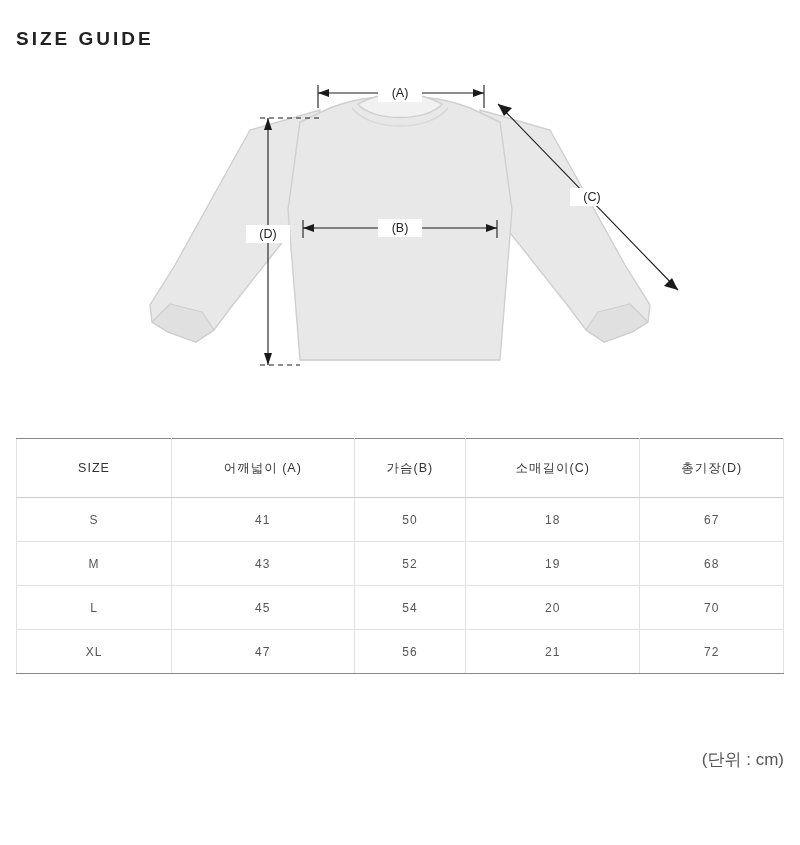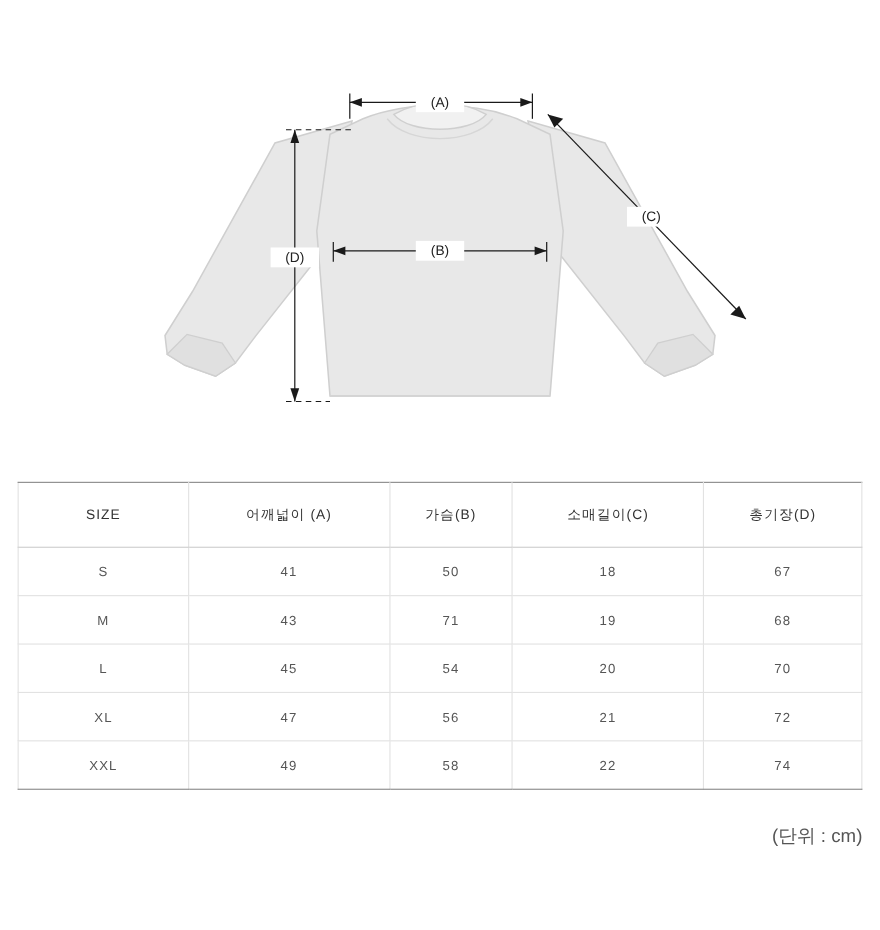--- a/index.html
+++ b/index.html
@@ -96,20 +96,21 @@
     font-family: "Liberation Sans", sans-serif;
     font-size: 12.5px;
     fill: #222222;
   }
 </style>
 </head>
 <body>
 
 <div class="page">
 
+  <div class="title">SIZE GUIDE</div>
 
   <div class="diagram-wrap">
     <svg width="800" height="360" viewBox="0 0 800 360" xmlns="http://www.w3.org/2000/svg">
 
       <g>
 
         <path d="M320,50 L250,70 L175,205 L150,245 L152,262 L168,272 L196,282 L214,270 L232,246 L300,160 Z" fill="#e8e8e8" stroke="#cfcfcf" stroke-width="1.4"></path>
 
         <path d="M480,50 L550,70 L625,205 L650,245 L648,262 L632,272 L604,282 L586,270 L568,246 L500,160 Z" fill="#e8e8e8" stroke="#cfcfcf" stroke-width="1.4"></path>
 
@@ -181,45 +182,38 @@
         <tr>
           <td>S</td>
           <td>41</td>
           <td>50</td>
           <td>18</td>
           <td>67</td>
         </tr>
         <tr>
           <td>M</td>
           <td>43</td>
-          <td>71</td>
+          <td>52</td>
           <td>19</td>
           <td>68</td>
         </tr>
         <tr>
           <td>L</td>
           <td>45</td>
           <td>54</td>
           <td>20</td>
           <td>70</td>
         </tr>
         <tr>
           <td>XL</td>
           <td>47</td>
           <td>56</td>
           <td>21</td>
           <td>72</td>
         </tr>
-        <tr>
-          <td>XXL</td>
-          <td>49</td>
-          <td>58</td>
-          <td>22</td>
-          <td>74</td>
-        </tr>
       </tbody>
     </table>
   </div>
 
   <div class="unit-note">(단위 : cm)</div>
 
   <div class="notes">
   </div>
 
 </div>

